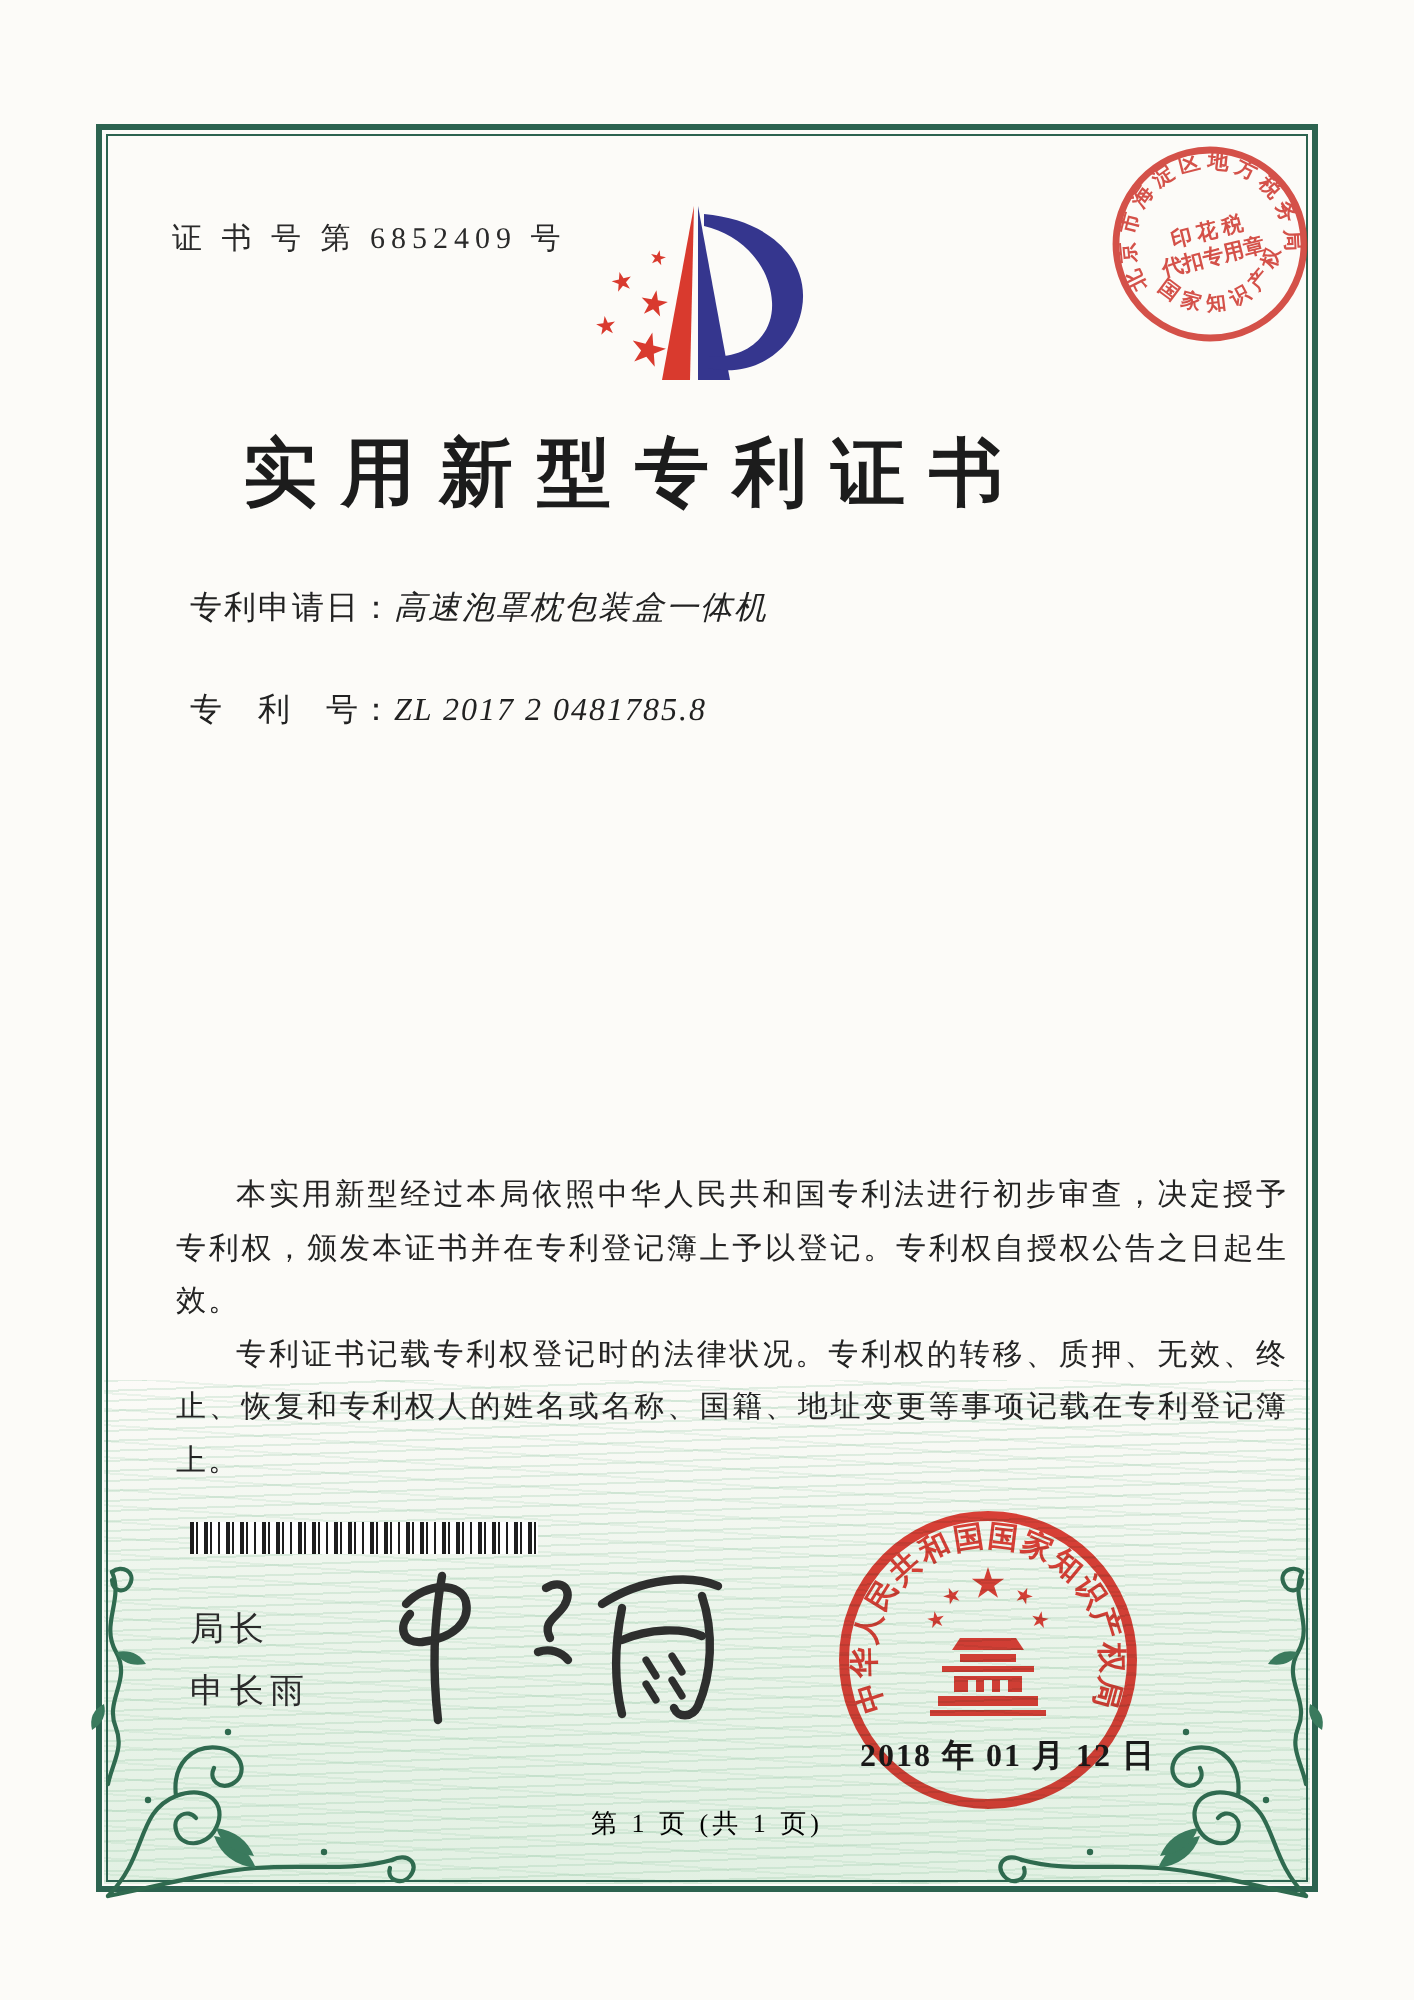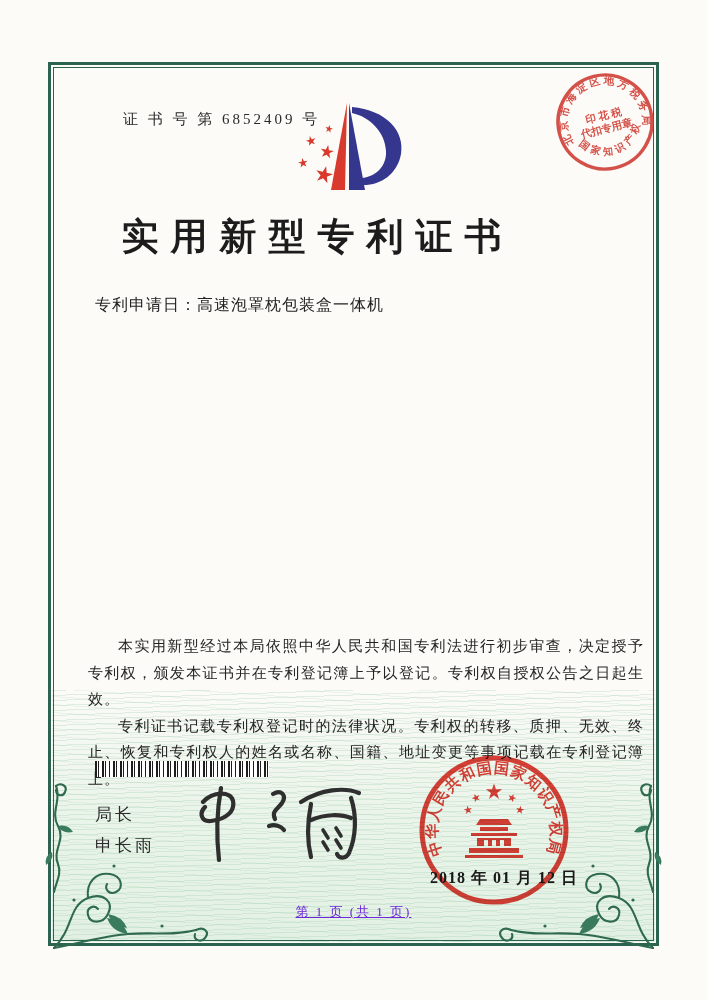--- a/index.html
+++ b/index.html
@@ -11,51 +11,51 @@
   .frame-inner{position:absolute;left:2px;top:2px;right:2px;bottom:2px;border:1px solid #2c6350;}
 
   
   .guilloche{position:absolute;left:52px;top:690px;width:603px;height:252px;z-index:0;
     background:
       repeating-linear-gradient(178deg, rgba(130,190,150,0.22) 0 1px, rgba(0,0,0,0) 1px 5px),
       repeating-linear-gradient(184deg, rgba(130,190,150,0.14) 0 1px, rgba(0,0,0,0) 1px 8px),
       linear-gradient(180deg, rgba(205,232,210,0) 0%, rgba(205,232,210,0.35) 45%, rgba(205,232,210,0.55) 100%);
   }
 
-  .cert-no{position:absolute;left:86px;top:110px;font-size:15px;letter-spacing:3px;color:#2a2a2a;z-index:2;margin-left:37px;}
+  .cert-no{position:absolute;left:86px;top:110px;font-size:15px;letter-spacing:3px;color:#2a2a2a;z-index:2;}
 
   .title{position:absolute;left:0;top:212px;width:635px;text-align:center;font-size:37px;font-weight:bold;
          letter-spacing:12px;color:#1c1c1c;z-index:2;}
 
   .fields{position:absolute;left:95px;top:294px;width:520px;z-index:2;}
   .field-row{margin-bottom:29px;font-size:16px;line-height:22px;color:#222;}
   .field-row .lbl{letter-spacing:1px;}
-  .field-row .val{letter-spacing:1px;}
+  .field-row .val{letter-spacing:1px;font-style:italic;}
 
   .paragraphs{position:absolute;left:88px;top:585px;width:556px;z-index:2;font-size:15px;line-height:26.5px;
-              color:#242424;text-align:justify;letter-spacing:1px;margin-top:48px;}
+              color:#242424;text-align:justify;letter-spacing:1px;}
   .paragraphs p{margin:0;text-indent:2em;}
 
   .barcode{position:absolute;left:95px;top:761px;width:174px;height:16px;z-index:2;
     background:repeating-linear-gradient(90deg,#1d1d1d 0 2px,#ffffff 2px 3px,#1d1d1d 3px 4px,#ffffff 4px 7px,
       #1d1d1d 7px 9px,#ffffff 9px 10px,#1d1d1d 10px 11px,#ffffff 11px 14px,#1d1d1d 14px 15px,#ffffff 15px 18px);}
 
   .signer{position:absolute;left:95px;top:799px;z-index:2;font-family:Liberation Sans, sans-serif;
           font-size:17px;color:#2b2b2b;letter-spacing:3px;line-height:31px;}
 
   .sig-svg{position:absolute;left:183px;top:778px;z-index:2;}
 
   .logo-svg{position:absolute;left:286px;top:96px;z-index:2;}
   .tax-stamp-svg{position:absolute;left:550px;top:67px;z-index:3;opacity:.88;}
   .seal-svg{position:absolute;left:414px;top:750px;z-index:3;mix-blend-mode:multiply;opacity:.95;}
   .seal-date{position:absolute;left:430px;top:868px;z-index:4;font-size:16px;font-weight:bold;
              letter-spacing:1px;color:#191919;}
 
-  .footer{position:absolute;left:0;top:903px;width:707px;text-align:center;font-size:13px;color:#6d28d9;
-          letter-spacing:2px;z-index:2;text-decoration:underline;}
+  .footer{position:absolute;left:0;top:903px;width:707px;text-align:center;font-size:13px;color:#000000;
+          letter-spacing:2px;z-index:2;}
 
   .ornaments{position:absolute;left:0;top:0;width:707px;height:1000px;z-index:2;pointer-events:none;}
 </style>
 </head>
 <body>
 
 <div class="page">
 
   <div class="guilloche"></div>
 
@@ -122,20 +122,23 @@
       <text x="55" y="65" text-anchor="middle" font-size="10.5" font-weight="bold" font-family="'Liberation Serif',serif">代扣专用章</text>
     </g>
   </svg>
 
   <div class="title">实用新型专利证书</div>
 
   <div class="fields">
     <div class="field-row">
       <span class="lbl">专利申请日：</span><span class="val">高速泡罩枕包装盒一体机</span>
     </div>
+    <div class="field-row">
+      <span class="lbl">专　利　号：</span><span class="val">ZL 2017 2 0481785.8</span>
+    </div>
   </div>
 
   <div class="paragraphs">
     <p>本实用新型经过本局依照中华人民共和国专利法进行初步审查，决定授予专利权，颁发本证书并在专利登记簿上予以登记。专利权自授权公告之日起生效。</p>
     <p>专利证书记载专利权登记时的法律状况。专利权的转移、质押、无效、终止、恢复和专利权人的姓名或名称、国籍、地址变更等事项记载在专利登记簿上。</p>
   </div>
 
   <div class="barcode"></div>
 
   <div class="signer">

